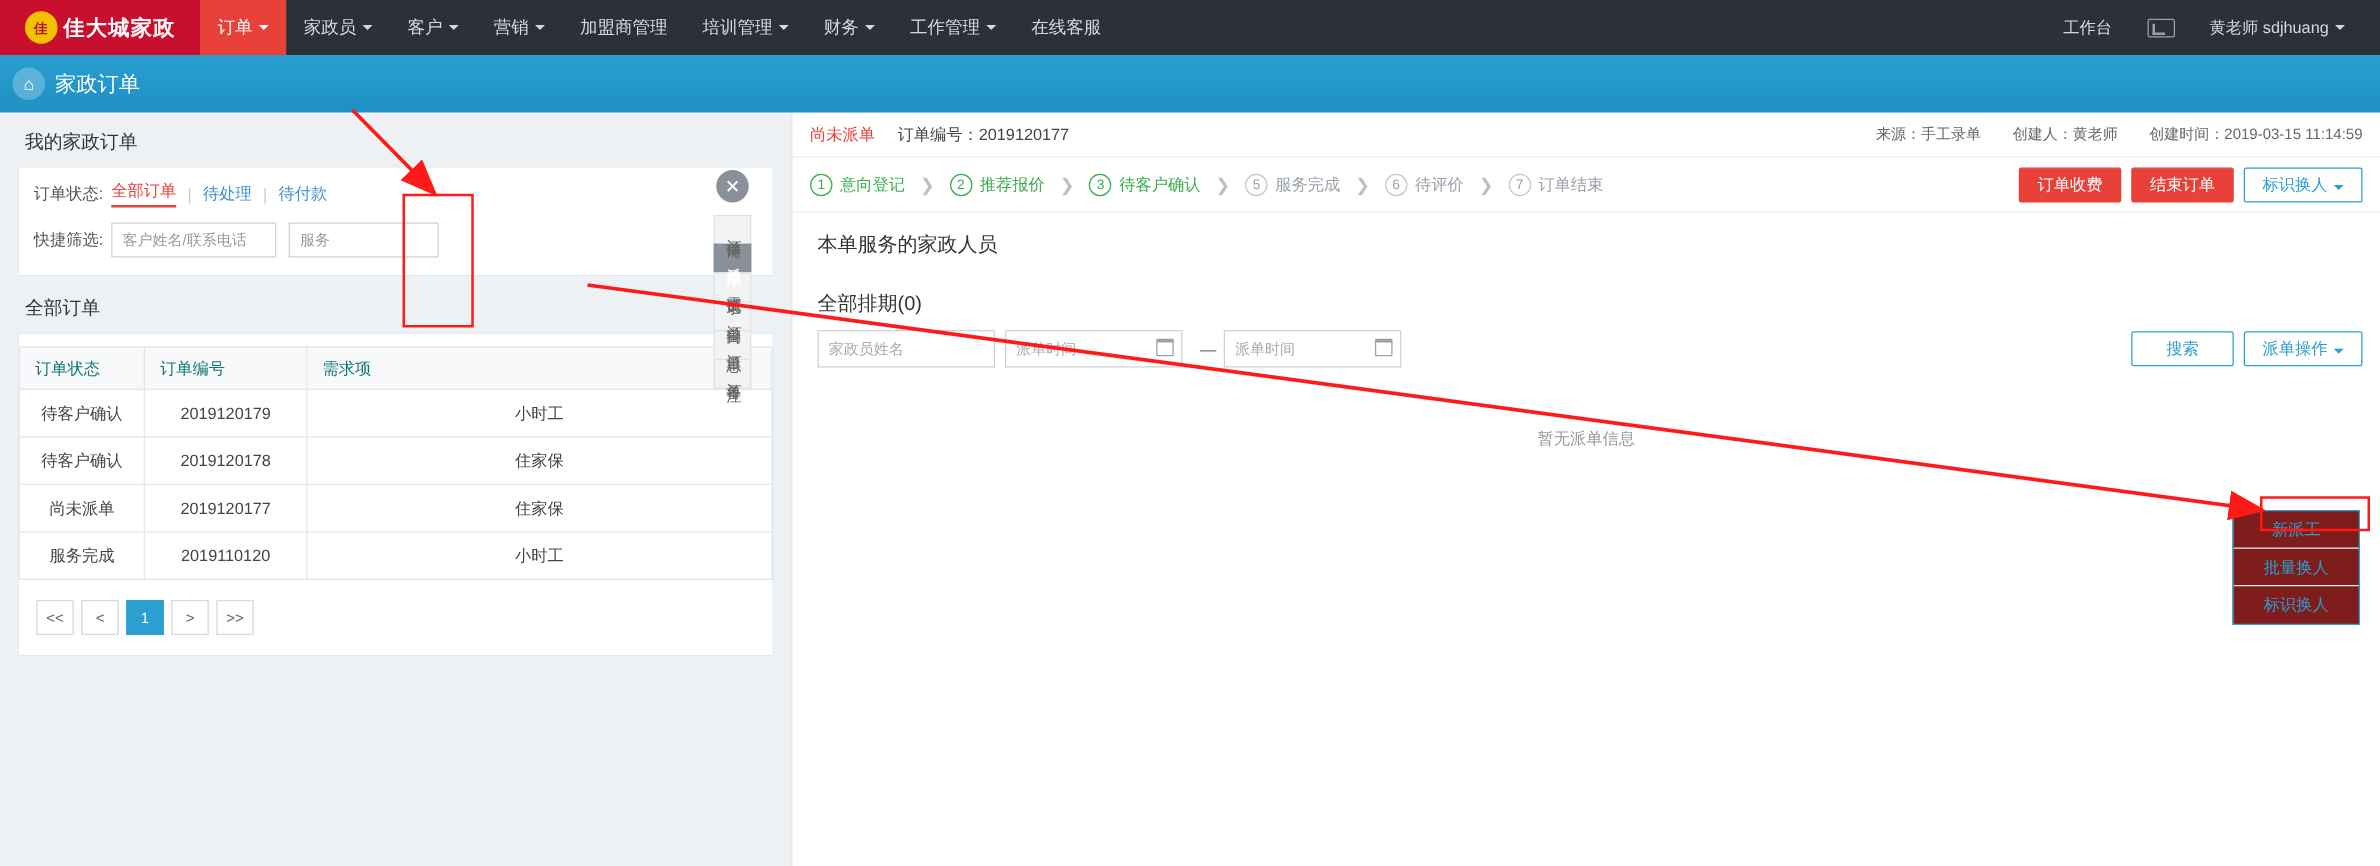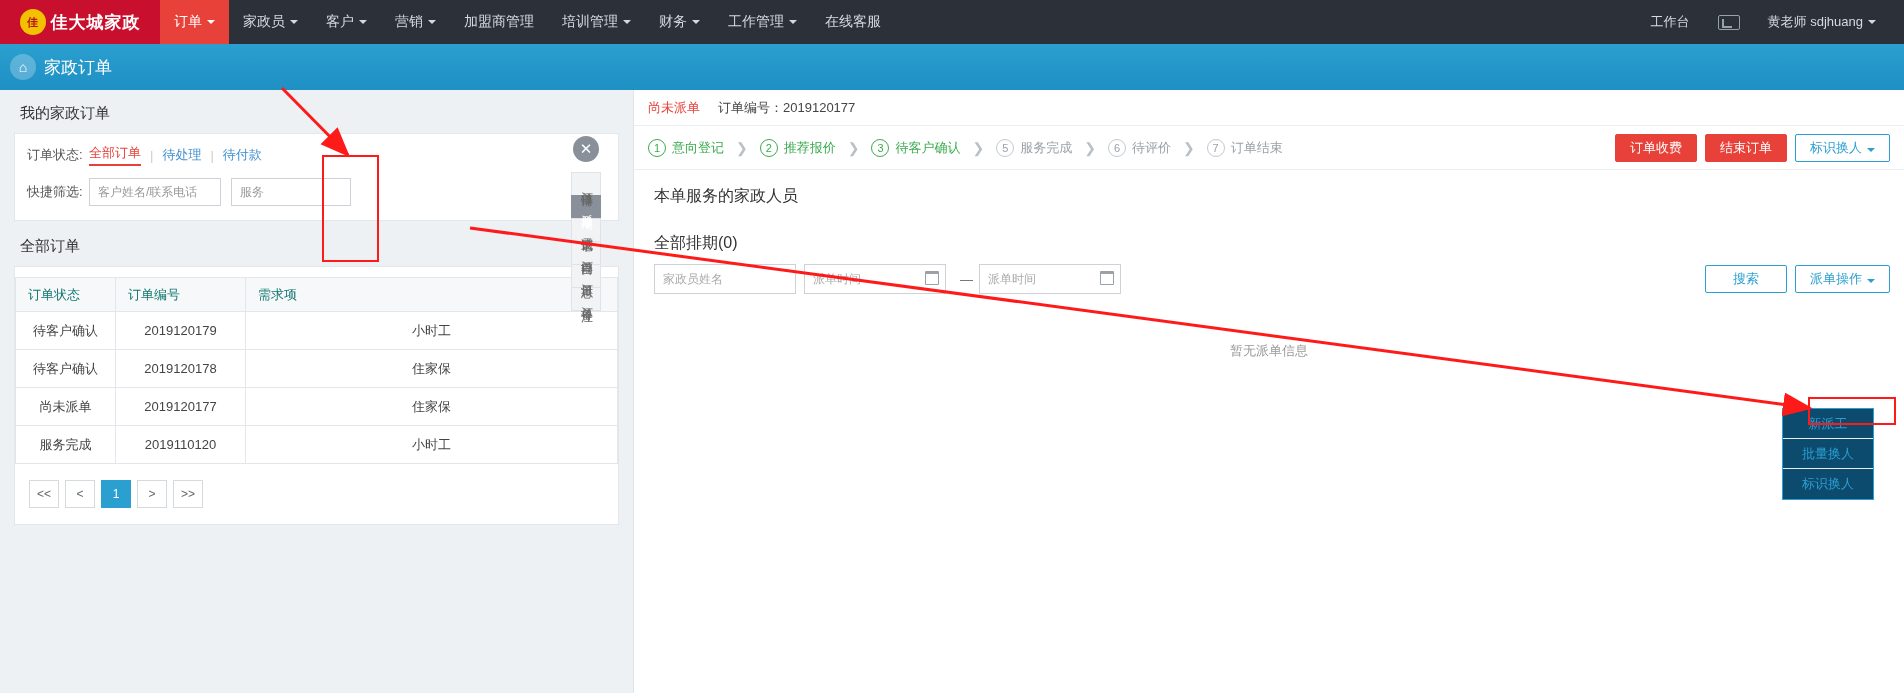--- a/index.html
+++ b/index.html
@@ -227,23 +227,23 @@
   .s-inp.date { width: 142px; padding-right: 22px; }
   .cal-ic {
     position: absolute; right: 6px; top: 6px; width: 14px; height: 14px;
     border: 1px solid #9aa1a8; border-top: 3px solid #9aa1a8; border-radius: 1px;
   }
   .dash { margin: 0 6px; color: #666; }
   .search-right { margin-left: auto; display: flex; align-items: center; }
 
   .dropdown-menu {
     position: absolute;
-    right: 30px; top: 318px;
-    width: 92px;
-    background: #0c4a6e;
+    right: 16px; top: 318px;
+    width: 102px;
+    background: #7f1d1d;
     border: 1px solid #2b9fd0;
     z-index: 20;
   }
   .dd-item {
     height: 30px; line-height: 30px; text-align: center;
     font-size: 13px; color: #2b9fd0; cursor: pointer;
     border-bottom: 1px solid #e6eef3;
   }
   .dd-item:last-child { border-bottom: none; }
   .dd-item.hl { color: #2b9fd0; }
@@ -391,20 +391,25 @@
       <div class="rail-tab">订单合同</div>
       <div class="rail-tab">订单日志</div>
       <div class="rail-tab last">订单备注</div>
     </div>
   </div>
 
   <div class="right-panel">
     <div class="detail-top">
       <div class="dt-status">尚未派单</div>
       <div class="dt-no">订单编号：2019120177</div>
+      <div class="dt-right">
+        <span>来源：手工录单</span>
+        <span>创建人：黄老师</span>
+        <span>创建时间：2019-03-15 11:14:59</span>
+      </div>
     </div>
 
     <div class="steps-bar">
       <div class="step done">
         <span class="num">1</span>
         <span>意向登记</span>
       </div>
       <span class="step-arrow">❯</span>
       <div class="step done">
         <span class="num">2</span>

